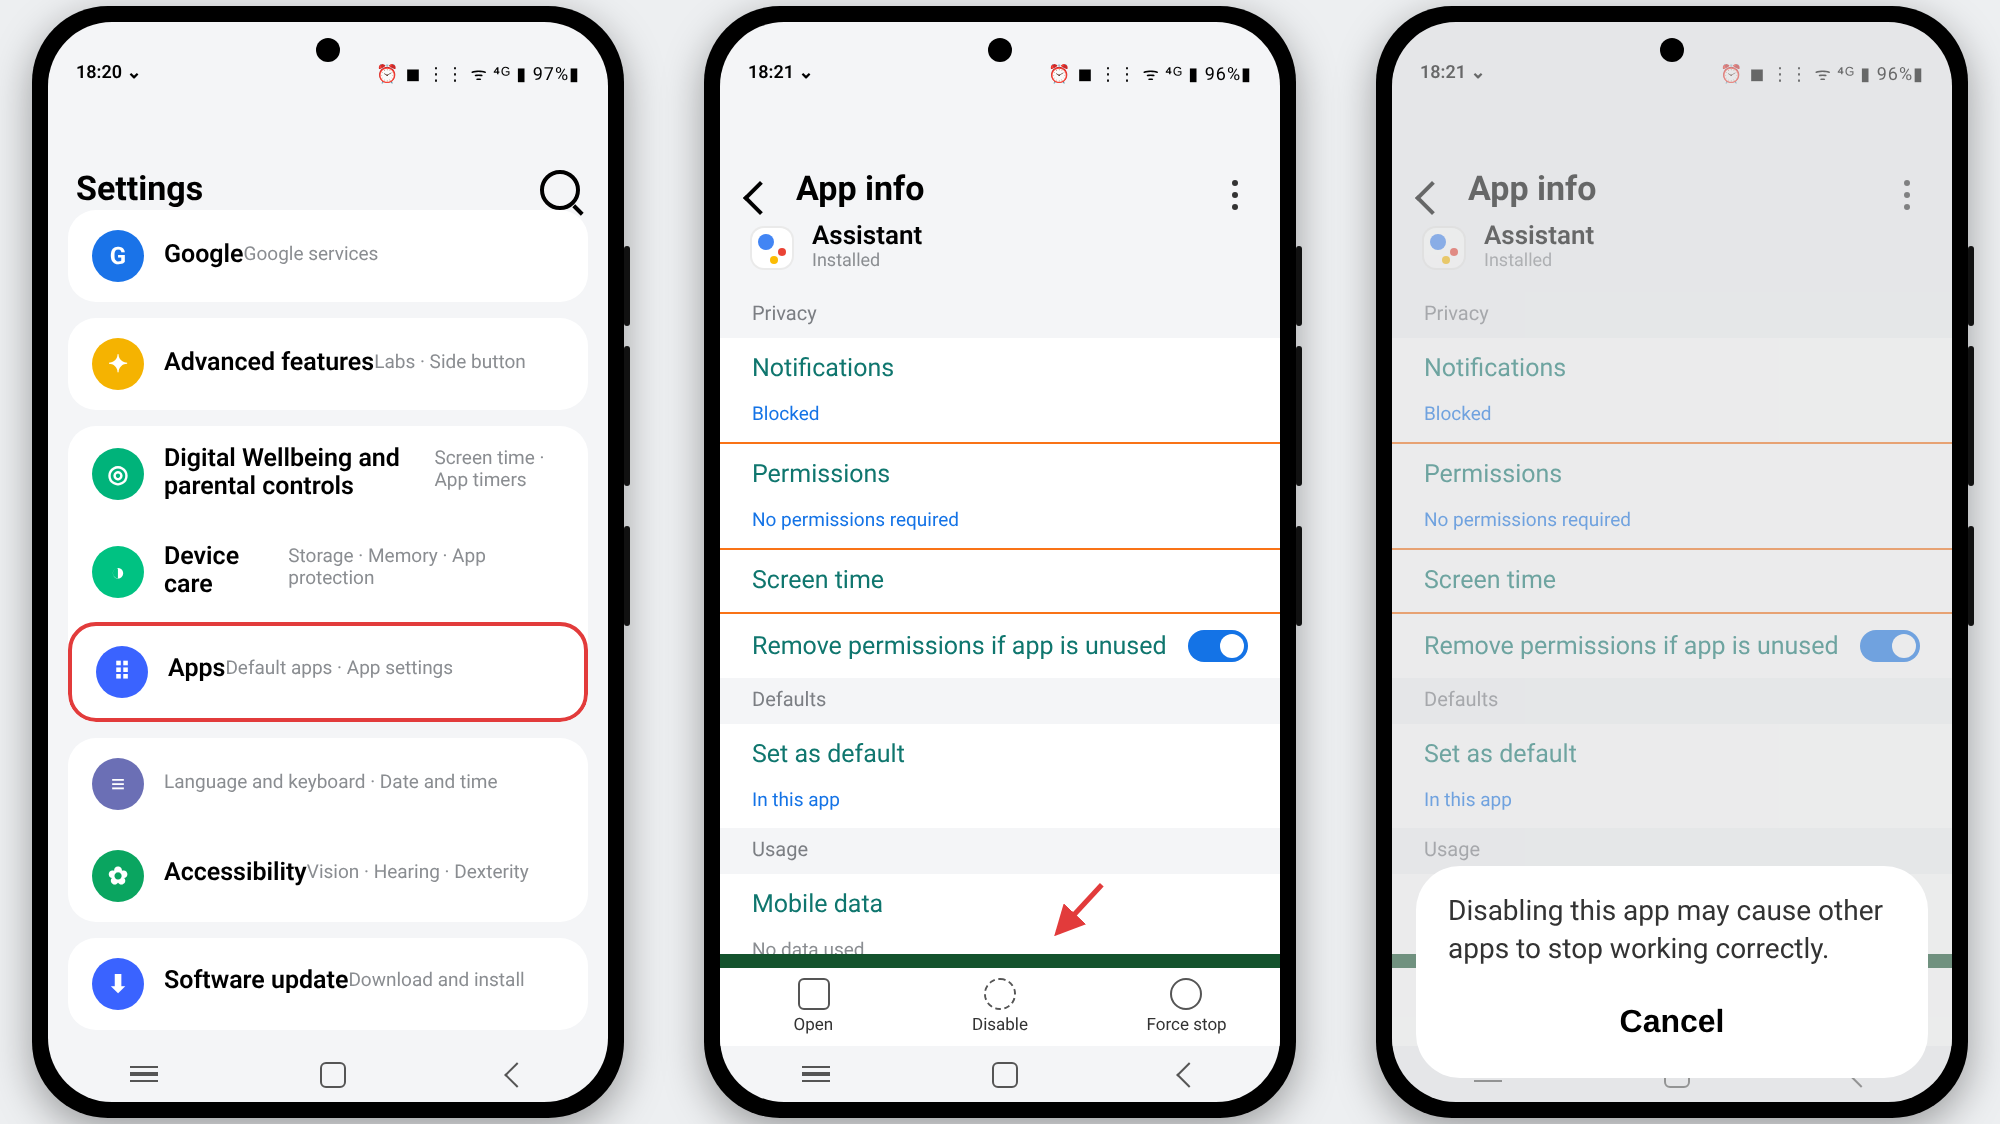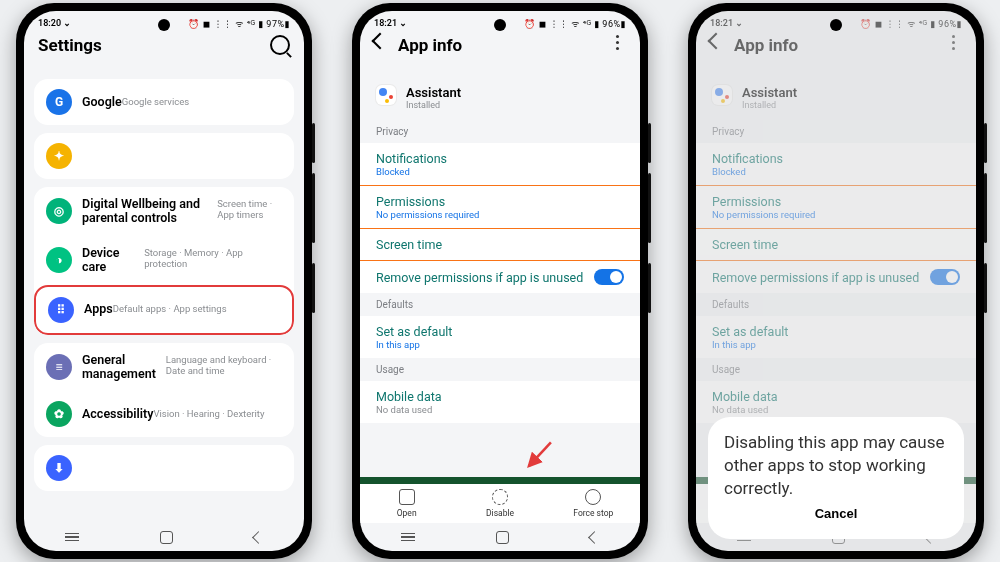--- a/index.html
+++ b/index.html
@@ -5,52 +5,52 @@
   html,body{margin:0;padding:0;background:#edeff1;font-family:-apple-system,BlinkMacSystemFont,"Segoe UI",Roboto,Arial,sans-serif;width:1000px;height:562px;overflow:hidden}
   .stage{display:flex;gap:40px;justify-content:center;align-items:center;height:100%}
   .phone{width:280px;height:540px;background:#000;border-radius:38px;padding:8px;box-shadow:0 6px 20px rgba(0,0,0,.35);position:relative}
   .side-btn{position:absolute;right:-3px;width:3px;background:#111;border-radius:2px}
   .side-btn.a{top:120px;height:40px}
   .side-btn.b{top:170px;height:70px}
   .side-btn.c{top:260px;height:50px}
   .screen{width:100%;height:100%;background:#f4f5f7;border-radius:32px;overflow:hidden;position:relative;display:flex;flex-direction:column}
   .camera{position:absolute;top:8px;left:50%;transform:translateX(-50%);width:12px;height:12px;background:#000;border-radius:50%;z-index:30}
   
-  .status{height:24px;display:flex;justify-content:space-between;align-items:center;padding:0 14px;font-size:9px;color:#000;background:transparent}
+  .status{height:24px;display:flex;justify-content:space-between;align-items:center;padding:13px 14px;font-size:9px;color:#000;background:transparent}
   .status .left{font-weight:600}
   .status .right{letter-spacing:.5px}
   
-  .hdr{display:flex;align-items:flex-start;height:44px;padding:0 14px}
+  .hdr{display:flex;align-items:flex-end;height:44px;padding:0 14px}
   .hdr h1{margin:0;font-size:17px;font-weight:700;flex:1}
   .hdr .back{width:10px;height:10px;border-left:2px solid #000;border-bottom:2px solid #000;transform:rotate(45deg);margin-right:12px}
   .hdr .search{width:16px;height:16px;border:2px solid #000;border-radius:50%;position:relative}
   .hdr .search:after{content:"";position:absolute;width:6px;height:2px;background:#000;transform:rotate(45deg);bottom:-3px;right:-4px}
   .hdr .more{width:18px;display:flex;flex-direction:column;gap:3px;align-items:center}
   .hdr .more span{width:3px;height:3px;background:#333;border-radius:50%}
   
   .content{padding:0 10px;flex:1;overflow:hidden}
   .card{background:#fff;border-radius:14px;margin-bottom:8px;overflow:hidden}
   .row{display:flex;align-items:center;padding:10px 12px;gap:10px}
   .icon-wrap{width:26px;height:26px;border-radius:50%;display:flex;align-items:center;justify-content:center;font-size:12px;font-weight:700;color:#fff;flex:none}
   .row-txt{display:flex;flex-direction:row;min-width:0}
   .row-title{font-size:12.5px;font-weight:600;color:#000;line-height:1.15}
   .row-sub{font-size:9.5px;color:#8a8d91;line-height:1.2;margin-top:1px}
   .highlight{border:2px solid #e23b3b;border-radius:14px}
   
-  .app-hdr{display:flex;gap:10px;align-items:flex-start;padding:6px 16px 10px}
+  .app-hdr{display:flex;gap:10px;align-items:center;padding:6px 16px 10px}
   .app-icon{width:20px;height:20px;border-radius:6px;background:#fff;position:relative;flex:none;box-shadow:0 0 0 1px #eaeaea}
   .app-icon:before{content:"";position:absolute;left:3px;top:3px;width:8px;height:8px;background:#4285f4;border-radius:50%}
   .app-icon:after{content:"";position:absolute;right:3px;top:10px;width:4px;height:4px;background:#ea4335;border-radius:50%;box-shadow:-4px 4px 0 #fbbc04}
   .app-name{font-size:13px;font-weight:600}
   .app-sub{font-size:9px;color:#8a8d91}
   .sect{font-size:10px;color:#7b7e83;padding:6px 16px;background:#f4f5f7}
   .item{background:#fff;padding:8px 16px}
   .item+.item{border-top:1px solid #f97316}
   .item .t{font-size:12.5px;color:#0f766e}
-  .item .s{font-size:9.5px;margin-top:0}
+  .item .s{font-size:9.5px;margin-top:10px}
   .item .s.blue{color:#1473e6}
   .item .s.grey{color:#8a8d91}
   .toggle-row{display:flex;align-items:center;justify-content:space-between}
   .toggle{width:30px;height:16px;background:#1473e6;border-radius:10px;position:relative;flex:none}
   .toggle:after{content:"";position:absolute;width:12px;height:12px;background:#fff;border-radius:50%;top:2px;right:2px}
   
   .actions{display:flex;background:#fff;border-top:7px solid #14532d}
   .actions .act{flex:1;display:flex;flex-direction:column;align-items:center;gap:3px;padding:5px 0;font-size:8.5px;color:#333}
   .actions .act .ic{width:14px;height:14px;border:1.4px solid #555;border-radius:3px}
   .actions .act .ic.circle{border-radius:50%;border-style:dashed}
@@ -60,23 +60,23 @@
   .navbar span{font-size:12px;color:#555}
   .nav-recent{width:14px;display:flex;flex-direction:column;gap:2px}
   .nav-recent i{height:1.3px;background:#555;display:block}
   .nav-home{width:11px;height:11px;border:1.3px solid #555;border-radius:3px}
   .nav-back{width:8px;height:8px;border-left:1.3px solid #555;border-bottom:1.3px solid #555;transform:rotate(45deg)}
   
   .red-arrow{position:absolute;bottom:78px;left:58%;width:34px;height:34px;pointer-events:none;z-index:40}
   
   .scrim{position:absolute;inset:0;background:rgba(0,0,0,.06);display:flex;align-items:flex-end;padding:12px;z-index:20;border-radius:32px}
   .dialog{background:#fff;border-radius:22px;padding:14px 16px 12px;width:100%}
-  .dialog-msg{font-size:17px;color:#333;line-height:1.35;margin-bottom:0}
+  .dialog-msg{font-size:14px;color:#333;line-height:1.35;margin-bottom:12px}
   .dialog-btns{display:flex;gap:22px;justify-content:center}
-  .dialog-btns button{background:none;border:none;font-size:13px;font-weight:700;padding:6px 12px;border-radius:18px}
+  .dialog-btns button{background:none;border:none;font-size:16px;font-weight:700;padding:6px 12px;border-radius:18px}
   .dialog-btns .primary{outline:2px solid #e23b3b;border-radius:18px}
   .dimmed .status,.dimmed .hdr,.dimmed .app-hdr,.dimmed .sect,.dimmed .item,.dimmed .navbar,.dimmed .actions{opacity:.55}
 </style>
 </head>
 <body>
 
 <div class="stage">
 
   <div class="phone">
     <div class="side-btn a"></div>
@@ -98,20 +98,24 @@
               <span class="icon-wrap" style="background:#1a73e8">G</span>
               <span class="row-txt">
                 <span class="row-title">Google</span>
                 <span class="row-sub">Google services</span>
               </span>
             </div>
           </div>
           <div class="card">
             <div class="row">
               <span class="icon-wrap" style="background:#f5b301">✦</span>
+              <span class="row-txt">
+                <span class="row-title">Advanced features</span>
+                <span class="row-sub">Labs · Side button</span>
+              </span>
             </div>
           </div>
           <div class="card">
             <div class="row">
               <span class="icon-wrap" style="background:#00b37a">◎</span>
               <span class="row-txt">
                 <span class="row-title">Digital Wellbeing and parental controls</span>
                 <span class="row-sub">Screen time · App timers</span>
               </span>
             </div>
@@ -127,35 +131,38 @@
               <span class="row-txt">
                 <span class="row-title">Apps</span>
                 <span class="row-sub">Default apps · App settings</span>
               </span>
             </div>
           </div>
           <div class="card">
             <div class="row">
               <span class="icon-wrap" style="background:#6b6fb5">≡</span>
               <span class="row-txt">
-                <span class="row-title">General management</span>
                 <span class="row-sub">Language and keyboard · Date and time</span>
               </span>
             </div>
             <div class="row">
               <span class="icon-wrap" style="background:#0aa560">✿</span>
               <span class="row-txt">
                 <span class="row-title">Accessibility</span>
                 <span class="row-sub">Vision · Hearing · Dexterity</span>
               </span>
             </div>
           </div>
           <div class="card">
             <div class="row">
               <span class="icon-wrap" style="background:#3a63ff">⬇</span>
+              <span class="row-txt">
+                <span class="row-title">Software update</span>
+                <span class="row-sub">Download and install</span>
+              </span>
             </div>
           </div>
         </div>
       <div class="navbar">
         <span class="nav-recent">
             <i></i>
             <i></i>
             <i></i>
           </span>
         <span class="nav-home"></span>

